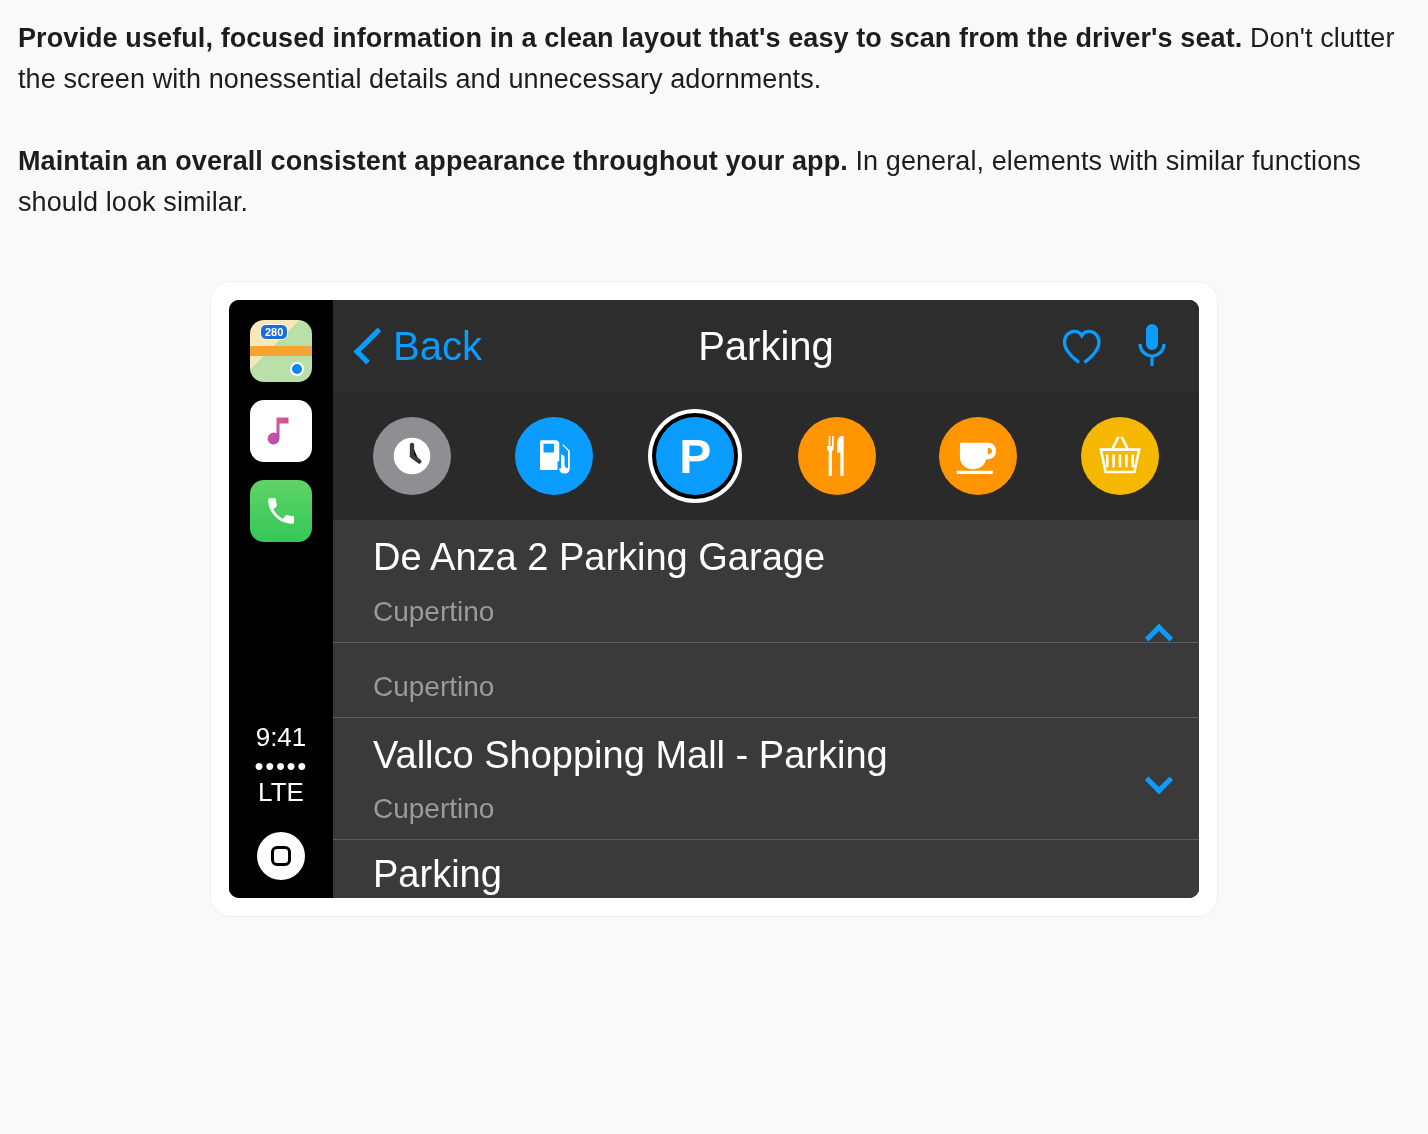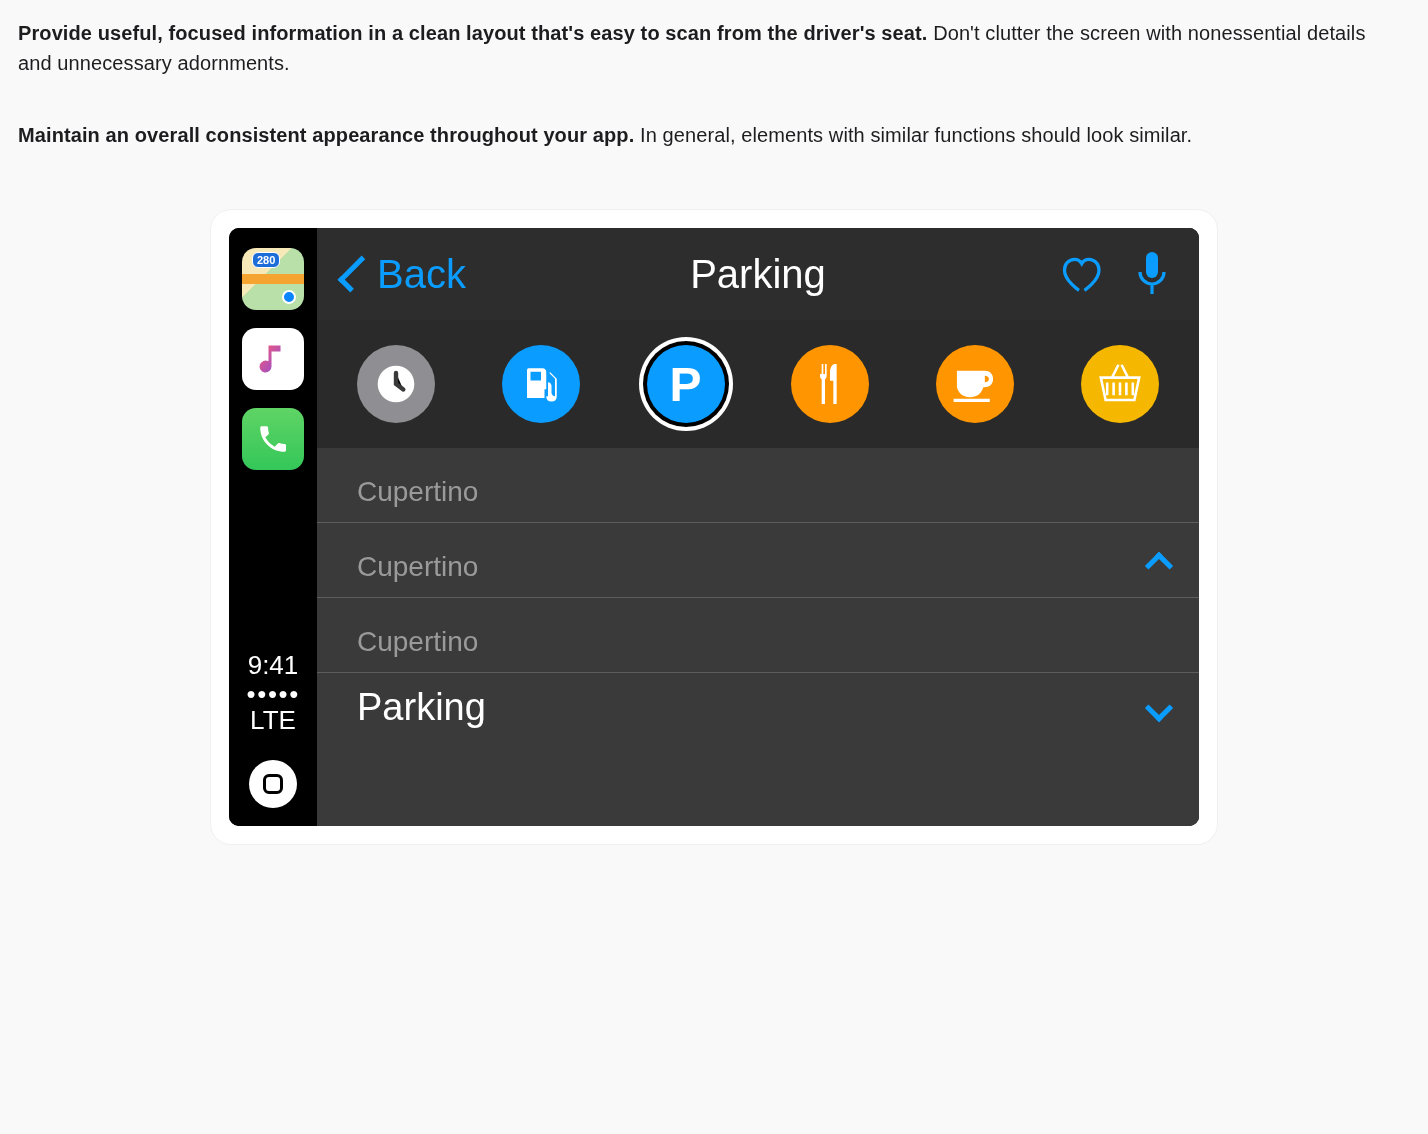--- a/index.html
+++ b/index.html
@@ -5,21 +5,21 @@
   * { box-sizing: border-box; margin: 0; padding: 0; }
   body {
     background: #f9f9fa;
     font-family: -apple-system, BlinkMacSystemFont, "Segoe UI", Helvetica, Arial, sans-serif;
     width: 1428px;
     height: 1134px;
     padding: 18px;
     color: #1d1d1f;
   }
   .doc-text {
-    font-size: 20px;
+    font-size: 27px;
     line-height: 1.5;
     margin-bottom: 42px;
     max-width: 1380px;
     letter-spacing: 0.1px;
   }
   .doc-text strong { font-weight: 700; }
   .doc-text.second { margin-bottom: 60px; }
 
   .screenshot-frame {
     width: 1006px;
@@ -31,21 +31,21 @@
   }
   .carplay {
     width: 100%;
     height: 598px;
     background: #000;
     border-radius: 10px;
     display: flex;
     overflow: hidden;
   }
   .sidebar {
-    width: 88px;
+    width: 104px;
     background: #000;
     display: flex;
     flex-direction: column;
     align-items: center;
     padding: 20px 0 18px 0;
     position: relative;
   }
   .app-icon {
     width: 62px;
     height: 62px;
@@ -313,26 +313,28 @@
         </div>
         <div class="cat-btn cat-yellow">
           <svg width="48" height="42" viewBox="0 0 30 26">
             <path fill="none" stroke="#fff" stroke-width="1.6" d="M10 9L14 1M20 9L16 1M3 9h24l-3 14H6zM7 12v8M11 12v8M15 12v8M19 12v8M23 12v8"></path>
           </svg>
         </div>
       </div>
 
       <div class="result-list">
         <div class="result-item">
+          <div class="result-title">De Anza 2 Parking Garage</div>
           <div class="result-sub">Cupertino</div>
         </div>
         <div class="result-item">
           <div class="result-sub">Cupertino</div>
         </div>
         <div class="result-item">
+          <div class="result-title">Vallco Shopping Mall - Parking</div>
           <div class="result-sub">Cupertino</div>
         </div>
         <div class="partial-row">Parking</div>
 
         <div class="scroll-ctrl scroll-up">
           <span class="chev up"></span>
         </div>
         <div class="scroll-ctrl scroll-down">
           <span class="chev down"></span>
         </div>

